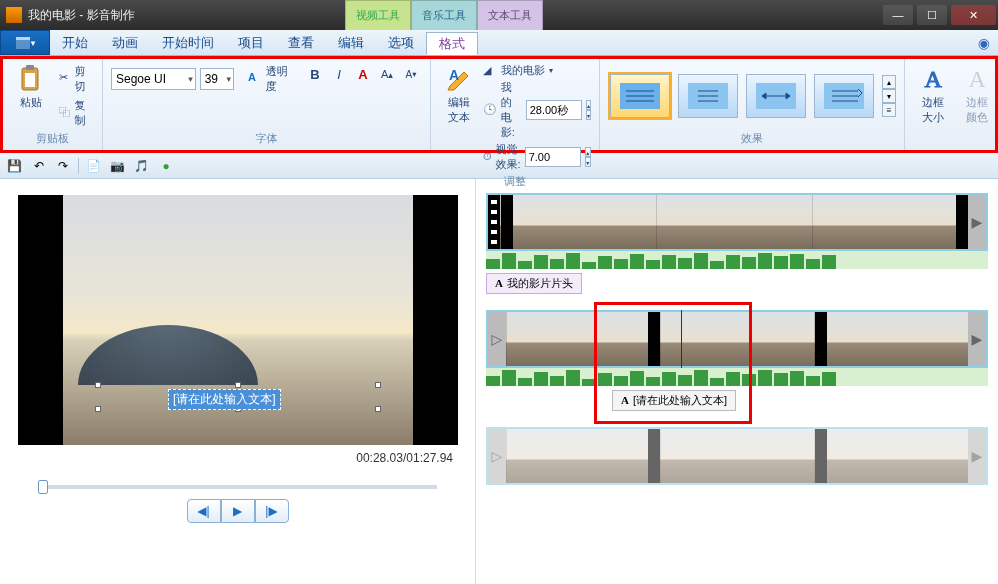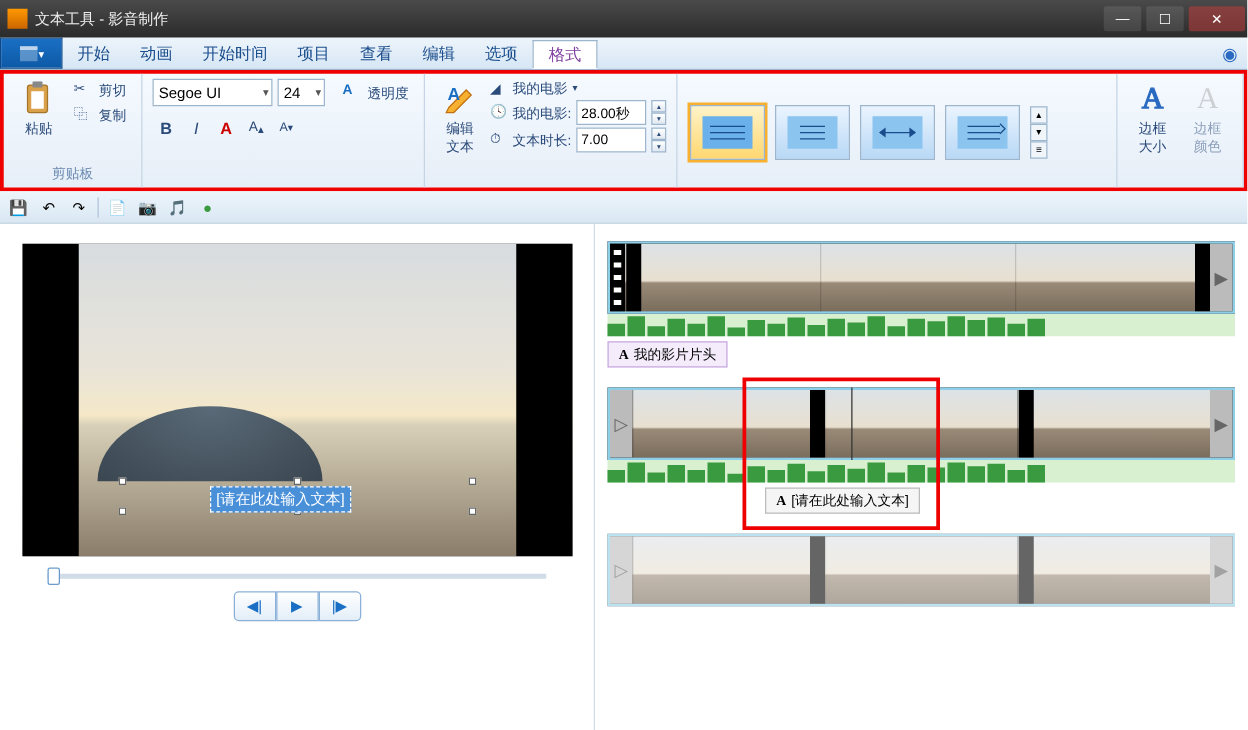--- a/index.html
+++ b/index.html
@@ -100,21 +100,26 @@
 .text-clip.grey { border-color: #bbb; background: #f5f5f5; }
 .text-clip b { font-family: serif; font-weight: bold; margin-right: 4px; }
 .red-box { position: absolute; border: 3px solid #e00; pointer-events: none; z-index: 5; }
 .playhead { position: absolute; width: 1px; background: #333; top: -2px; bottom: -2px; }
 </style>
 </head>
 <body>
 
 <div class="titlebar">
   <div class="titlebar-icon"></div>
-  <div class="titlebar-title">文本工具 - 影音制作</div>
+  <div class="titlebar-title">我的电影 - 影音制作</div>
+  <div class="tool-tabs">
+    <div class="tool-tab video">视频工具</div>
+    <div class="tool-tab audio">音乐工具</div>
+    <div class="tool-tab text">文本工具</div>
+  </div>
   <div class="win-controls">
     <div class="win-btn">—</div>
     <div class="win-btn">☐</div>
     <div class="win-btn close">✕</div>
   </div>
 </div>
 
 <div class="menubar">
   <div class="file-btn">
     <svg viewBox="0 0 16 14">
@@ -156,28 +161,28 @@
         <div class="small-btn">
           <span class="ic">⿻</span>
           <span>复制</span>
         </div>
       </div>
     </div>
     <div class="ribbon-group-label">剪贴板</div>
   </div>
 
   <div class="ribbon-group">
-    <div class="ribbon-group-body" style="flex-direction:column;gap:6px;">
+    <div class="ribbon-group-body" style="gap:6px;">
       <div style="display:flex;gap:4px;align-items:center;">
         <div class="combo font-name">
           <span>Segoe UI</span>
             <span class="arrow">▾</span>
         </div>
         <div class="combo font-size">
-          <span>24</span>
+          <span>39</span>
             <span class="arrow">▾</span>
         </div>
         <div class="small-btn" style="margin-left:6px;">
           <span class="ic" style="color:#1a6fc4;font-weight:bold;">A</span>
           <span>透明度</span>
         </div>
       </div>
       <div class="toolbar-row">
         <div class="sq-btn">
             <b>B</b>
@@ -185,20 +190,21 @@
         <div class="sq-btn">
             <i>I</i>
           </div>
         <div class="sq-btn" style="color:#c00;">
             <b>A</b>
           </div>
         <div class="sq-btn" style="font-size:11px;">A<sup>▴</sup></div>
         <div class="sq-btn" style="font-size:10px;">A<sup>▾</sup></div>
       </div>
     </div>
+    <div class="ribbon-group-label">字体</div>
   </div>
 
 
   <div class="ribbon-group">
     <div class="ribbon-group-body">
       <div class="big-btn">
         <div class="ic">
           <svg width="26" height="26" viewBox="0 0 26 26">
               <path d="M4 20 L18 6 L22 10 L8 24 L2 24 Z" fill="#f8b030" stroke="#c07010"></path>
               <text x="3" y="14" font-size="14" font-weight="bold" fill="#1a6fc4">A</text>
@@ -217,29 +223,30 @@
           <span class="ic">🕓</span>
           <span>我的电影:</span>
           <input class="num-input" value="28.00秒" style="">
           <div class="spin">
               <div>▴</div>
               <div>▾</div>
             </div>
         </div>
         <div class="adjust-row">
           <span class="ic">⏱</span>
-          <span>文本时长:</span>
+          <span>视觉效果:</span>
           <input class="num-input" value="7.00" style="">
           <div class="spin">
               <div>▴</div>
               <div>▾</div>
             </div>
         </div>
       </div>
     </div>
+    <div class="ribbon-group-label">调整</div>
   </div>
 
   <div class="ribbon-group" style="flex:1">
     <div class="ribbon-group-body" style="align-items:center;">
       <div class="effect-tile sel">
         <svg>
             <rect x="2" y="2" width="40" height="26" fill="#6ab0ea"></rect>
             <g stroke="#1a4d8c" stroke-width="1">
               <line x1="8" y1="10" x2="36" y2="10"></line>
               <line x1="8" y1="15" x2="36" y2="15"></line>
@@ -277,20 +284,21 @@
               <path d="M36 8 l4 4 -4 4" fill="none"></path>
             </g>
           </svg>
       </div>
       <div class="effect-scroll">
           <div>▴</div>
           <div>▾</div>
           <div>≡</div>
         </div>
     </div>
+    <div class="ribbon-group-label">效果</div>
   </div>
 
   <div class="ribbon-group">
     <div class="ribbon-group-body">
       <div class="big-btn">
         <div class="ic" style="font-family:serif;font-size:24px;color:#2a6ac0;-webkit-text-stroke:1px #2a6ac0;">A</div>
         <span style="white-space:pre-line;text-align:center;">边框
 大小</span>
       </div>
       <div class="big-btn" style="opacity:.5;">
@@ -326,20 +334,21 @@
         <div class="handle" style="left:-3px;top:-3px;"></div>
         <div class="handle" style="left:50%;top:-3px;margin-left:-3px;"></div>
         <div class="handle" style="right:-3px;top:-3px;"></div>
         <div class="handle" style="left:-3px;bottom:-3px;"></div>
         <div class="handle" style="left:50%;bottom:-3px;margin-left:-3px;"></div>
         <div class="handle" style="right:-3px;bottom:-3px;"></div>
       </div>
       <div class="text-placeholder">[请在此处输入文本]</div>
 
     </div>
+    <div class="time-row">00:28.03/01:27.94</div>
     <div class="seekbar">
       <div class="seekbar-thumb"></div>
     </div>
     <div class="play-controls">
       <div class="play-btn">◀|</div>
       <div class="play-btn">▶</div>
       <div class="play-btn">|▶</div>
     </div>
   </div>
 

